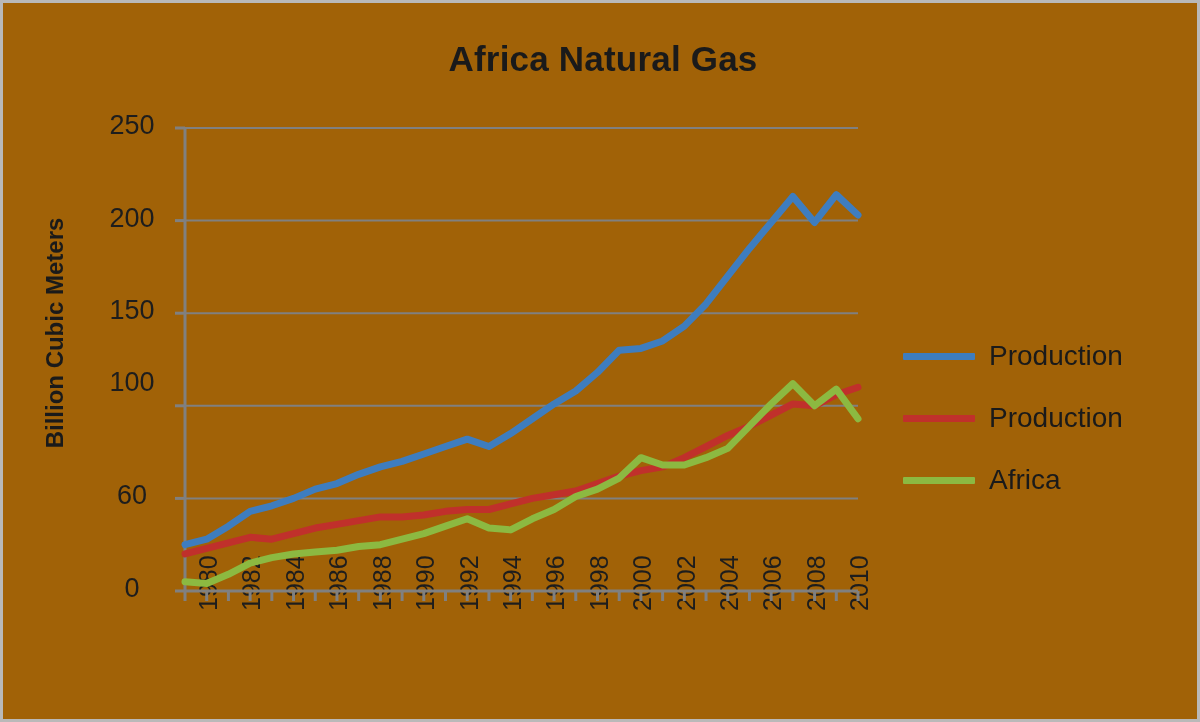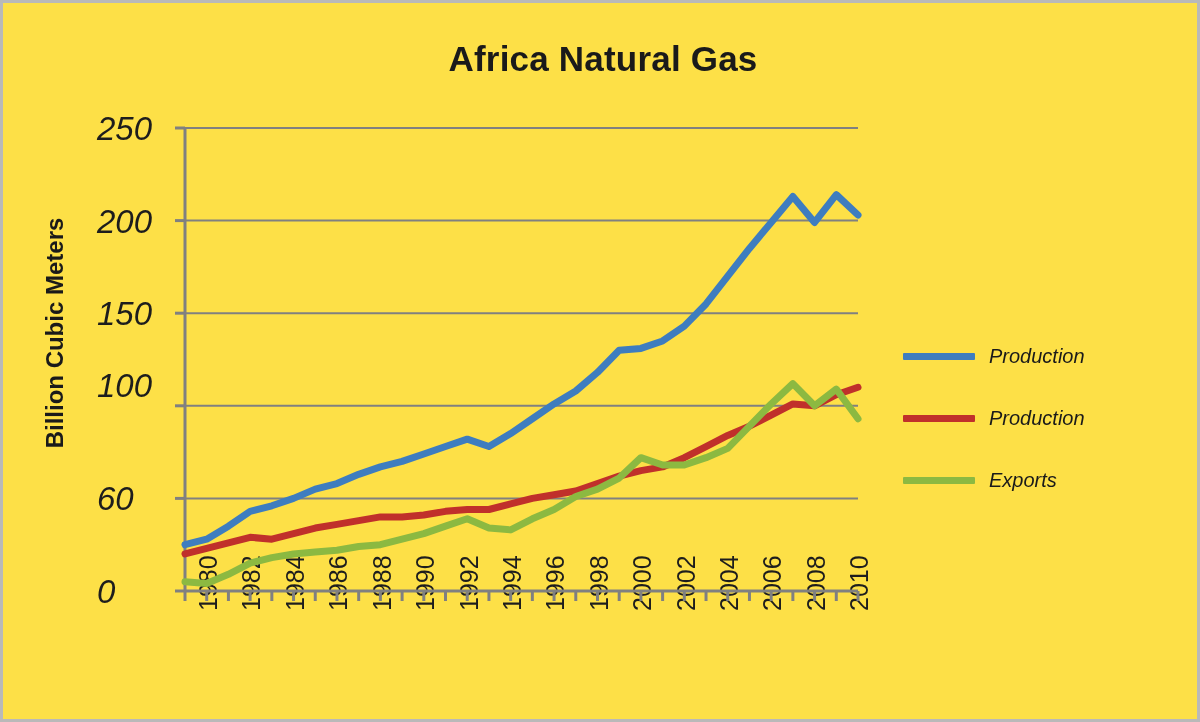--- a/index.html
+++ b/index.html
@@ -7,21 +7,21 @@
     padding: 0;
     background: #ffffff;
   }
   body {
     font-family: "Liberation Sans", sans-serif;
   }
   #chart-root {
     position: relative;
     width: 1200px;
     height: 722px;
-    background: #fde047;
+    background: #a16207;
     box-sizing: border-box;
     border: 3px solid #b9b9b9;
     overflow: hidden;
   }
   #chart-title {
     position: absolute;
     left: 0;
     top: 36px;
     width: 1200px;
     text-align: center;
@@ -41,25 +41,24 @@
     font-weight: bold;
     color: #1a1a1a;
   }
   #plot-svg {
     position: absolute;
     left: 0;
     top: 0;
   }
   .ytick-label {
     position: absolute;
-    text-align: left;
+    text-align: center;
     width: 70px;
-    font-size: 33px;
+    font-size: 27px;
     color: #1d1d1d;
-    font-style: italic;
   }
   .xtick-label {
     position: absolute;
     font-size: 25px;
     color: #1d1d1d;
     transform-origin: left top;
     transform: rotate(-90deg);
     white-space: nowrap;
   }
   #legend {
@@ -73,24 +72,23 @@
     height: 62px;
   }
   .legend-swatch {
     width: 72px;
     height: 7px;
     border-radius: 1px;
     margin-right: 14px;
     flex: none;
   }
   .legend-label {
-    font-size: 20px;
+    font-size: 28px;
     color: #1a1a1a;
     line-height: 1;
-    font-style: italic;
   }
 </style>
 </head>
 <body>
 
 <div id="chart-root">
 
   <div id="chart-title">Africa Natural Gas</div>
 
   <div id="y-axis-title">Billion Cubic Meters</div>
@@ -187,17 +185,17 @@
       <div class="legend-row">
         <span class="legend-swatch" style="background: rgb(62, 125, 191);"></span>
         <span class="legend-label">Production</span>
       </div>
       <div class="legend-row">
         <span class="legend-swatch" style="background: rgb(192, 48, 43);"></span>
         <span class="legend-label">Production</span>
       </div>
       <div class="legend-row">
         <span class="legend-swatch" style="background: rgb(140, 185, 65);"></span>
-        <span class="legend-label">Exports</span>
+        <span class="legend-label">Africa</span>
       </div>
     </div>
 
 </div>
 
 </body></html>

